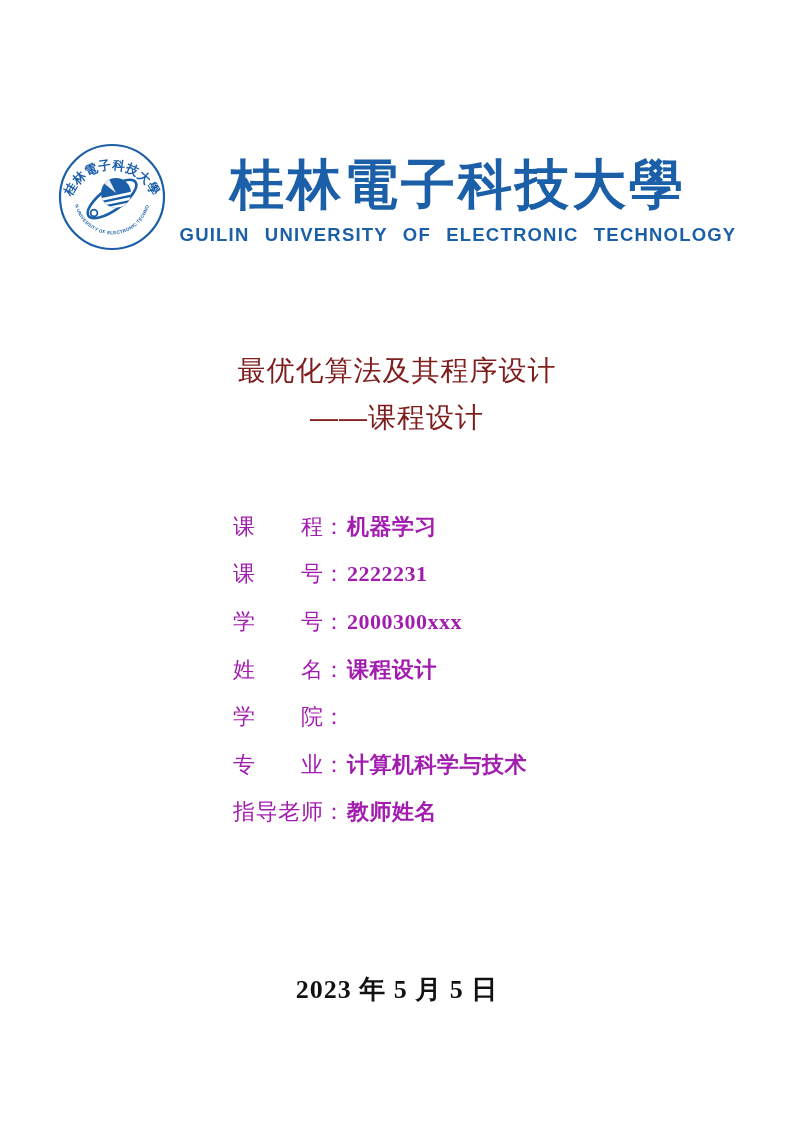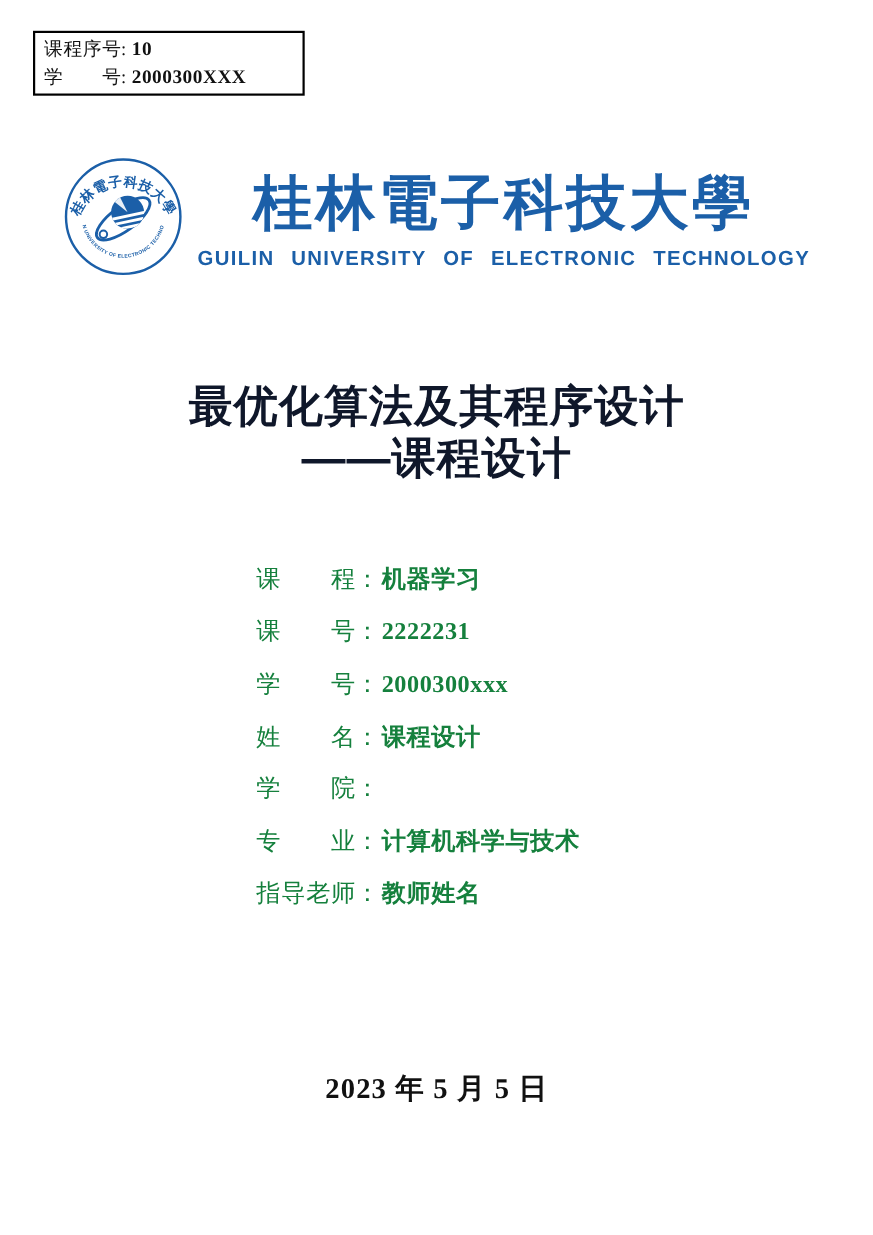--- a/index.html
+++ b/index.html
@@ -70,39 +70,39 @@
   }
 
   
   .title-block {
     position: absolute;
     top: 347px;
     left: 0;
     width: 100%;
     text-align: center;
     font-family: "Liberation Sans", "DejaVu Sans", sans-serif;
-    font-weight: bold;
-    font-size: 40px;
+    font-weight: normal;
+    font-size: 28px;
     line-height: 47px;
-    color: #0f172a;
+    color: #7f1d1d;
     letter-spacing: 1px;
   }
 
   
   .fields {
     position: absolute;
     top: 503px;
     left: 233px;
   }
   .field-row {
     display: flex;
     align-items: center;
     height: 47.6px;
     font-size: 22px;
-    color: #15803d;
+    color: #a21caf;
   }
   .field-label {
     display: inline-block;
     width: 90px;
     text-align: justify;
     text-align-last: justify;
   }
   .field-colon { width: 24px; }
   .field-value { font-family: "Liberation Serif", serif; letter-spacing: 0.5px; font-weight: bold; }
 
@@ -119,28 +119,20 @@
     letter-spacing: 1px;
   }
 
   .emblem-svg { display: block; }
 </style>
 </head>
 <body>
 
 <div class="page">
 
-  <div class="id-box">
-    <div class="id-row">
-      <span class="id-label">课程序号</span><span class="id-colon">:</span><span class="id-value">10</span>
-    </div>
-    <div class="id-row">
-      <span class="id-label">学号</span><span class="id-colon">:</span><span class="id-value">2000300XXX</span>
-    </div>
-  </div>
 
   <div class="logo-row">
     <svg class="emblem-svg" width="108" height="108" viewBox="0 0 108 108">
       <defs>
         <path id="topArc" d="M 11,61 A 44,44 0 0 1 97,61"></path>
         <path id="bottomArc" d="M 17,62 A 38,38 0 0 0 91,62"></path>
         <clipPath id="sphereClip">
             <circle cx="58" cy="50" r="15"></circle>
           </clipPath>
       </defs>

